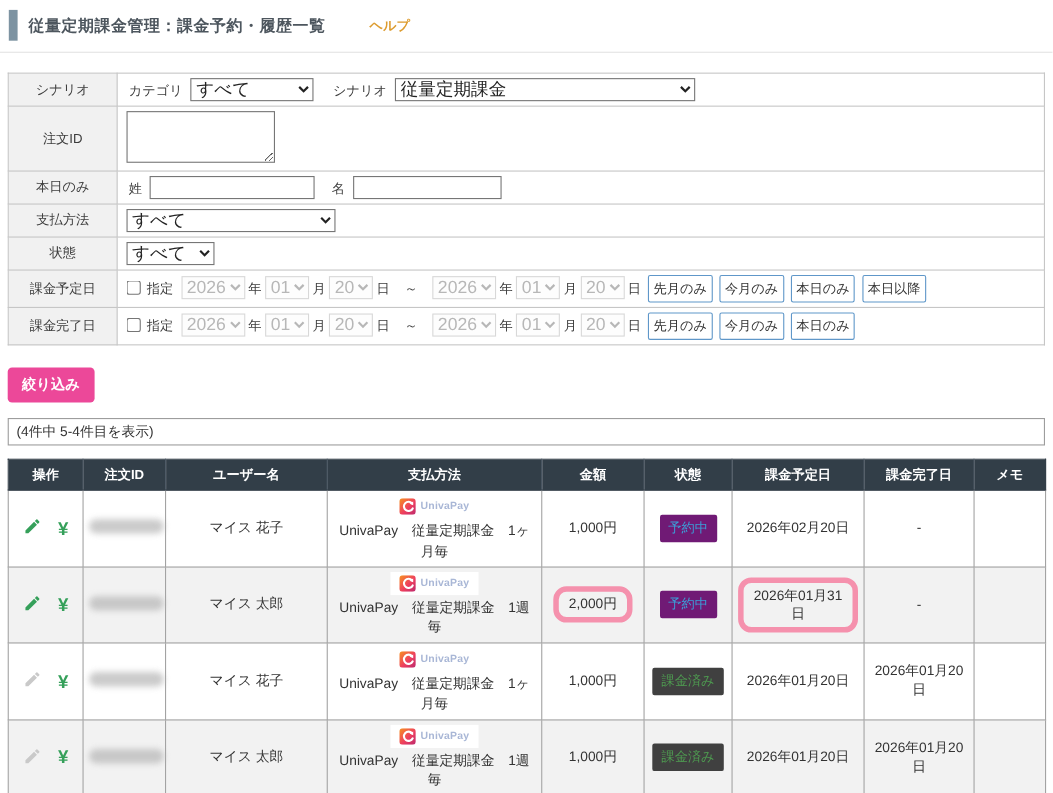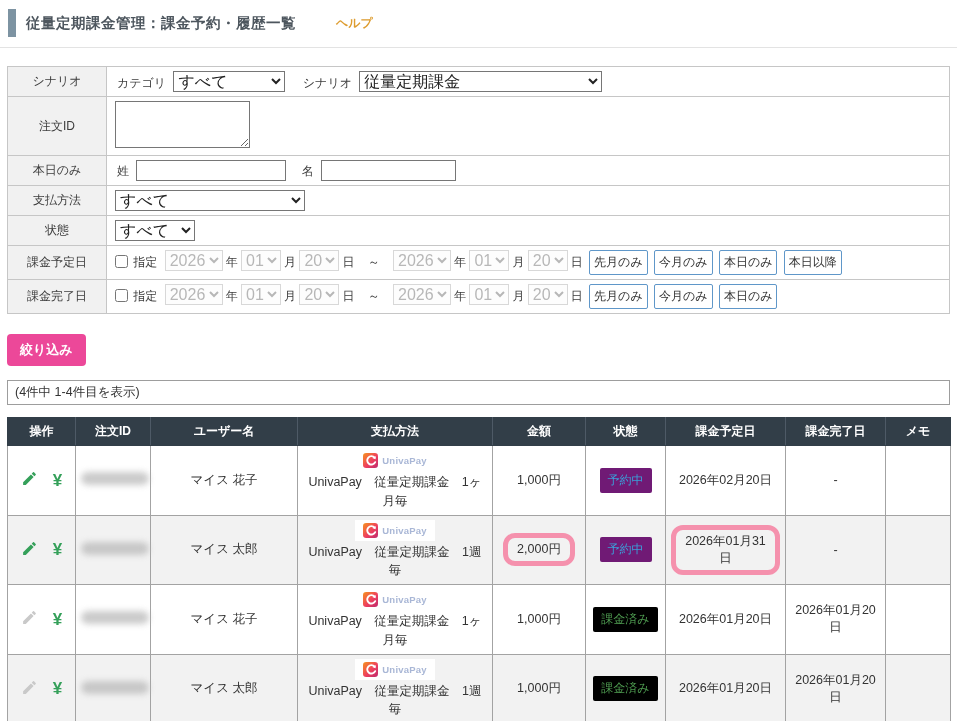--- a/index.html
+++ b/index.html
@@ -53,21 +53,21 @@
   .yen-icon { color:#35a05a; font-size:17px; font-weight:bold; cursor:pointer; line-height:1; }
 
   .blur-id { display:inline-block; width:68px; height:13px; background:#b9b9b9; border-radius:7px; filter:blur(3px); opacity:.75; }
 
   .logo-box { display:inline-flex; align-items:center; gap:4px; background:#fff; padding:3px 8px; }
   .brand-text { font-size:9.5px; color:#a9b7d6; font-weight:bold; letter-spacing:.2px; }
   .pay-text { margin-top:2px; line-height:1.5; }
 
   .badge { display:inline-block; font-size:12px; padding:4px 8px; border-radius:2px; }
   .badge.reserved { background:#701a75; color:#3b9fd8; }
-  .badge.completed { background:#000000; color:#4e9b50; }
+  .badge.completed { background:#404040; color:#4e9b50; }
 
   .hl-pink { display:inline-block; border:5px solid #f591ad; border-radius:12px; padding:3px 9px; }
 </style>
 </head>
 <body>
 
 <svg width="0" height="0" style="position:absolute">
   <defs>
     <linearGradient id="upg" x1="0" y1="0" x2="1" y2="1">
       <stop offset="0" stop-color="#f7941e"></stop>
@@ -96,21 +96,21 @@
   <table class="filter">
     <tbody>
         <tr>
       <td class="flabel">シナリオ</td>
       <td class="fval">
         <span class="inline-label">カテゴリ</span>
         <select style="width:112px">
           <option>すべて</option>
         </select>
         <span class="inline-label" style="margin-left:14px">シナリオ</span>
-        <select style="width:243px">
+        <select style="width:273px">
           <option>従量定期課金</option>
         </select>
       </td>
     </tr>
     <tr>
       <td class="flabel">注文ID</td>
       <td class="fval">
         <textarea style=""></textarea>
       </td>
     </tr>
@@ -172,21 +172,21 @@
         <button class="quick-btn">先月のみ</button>
         <button class="quick-btn">今月のみ</button>
         <button class="quick-btn">本日のみ</button>
       </td>
     </tr>
   </tbody>
     </table>
 
   <button class="filter-submit">絞り込み</button>
 
-  <div class="summary-box">(4件中 1-4件目を表示)</div>
+  <div class="summary-box">(4件中 5-4件目を表示)</div>
 
   <table class="results">
     <colgroup>
       <col class="col-op">
         <col class="col-id">
         <col class="col-user">
         <col class="col-pay">
       <col class="col-amount">
         <col class="col-status">
         <col class="col-sched">

